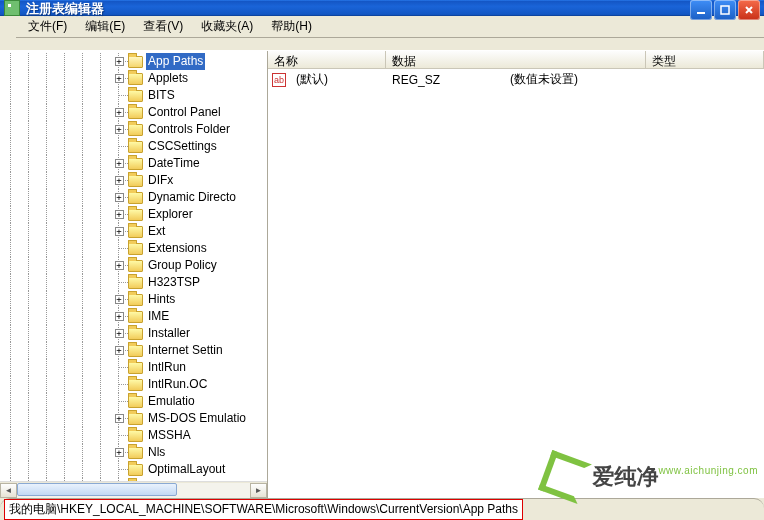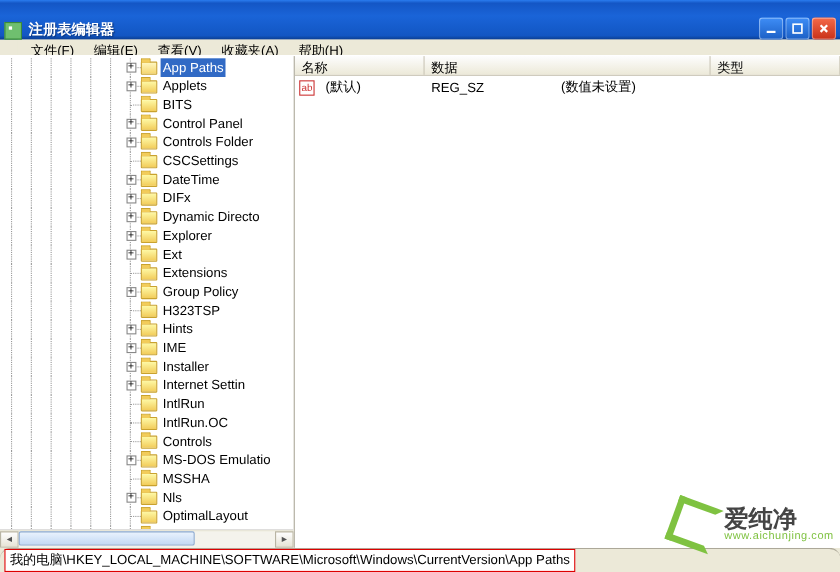--- a/index.html
+++ b/index.html
@@ -6,24 +6,24 @@
   body {
     font-family: "SimSun", Arial, sans-serif;
     font-size: 12px;
     background: #ece9d8;
     width: 764px;
     height: 520px;
     overflow: hidden;
     position: relative;
   }
   .titlebar {
-    height: 36px;
+    height: 16px;
     background: linear-gradient(to bottom, #2a7cef 0%, #1456c5 8%, #1a64d8 40%, #1256c3 90%, #0a3c8f 100%);
     display: flex;
-    align-items: flex-end;
+    align-items: flex-start;
     padding: 0 4px;
     color: #fff;
     font-size: 13px;
   }
   .titlebar .app-icon {
     width: 16px; height: 16px;
     background: #6fbf6f;
     border: 1px solid #3a8a3a;
     margin-right: 6px;
     position: relative;
@@ -171,21 +171,21 @@
 
   .watermark{
     position:absolute; right:6px; bottom:22px;
     display:flex; align-items:center; gap:6px;
     pointer-events:none;
   }
   .wm-logo{
     width:42px;height:42px;border:6px solid #7fc241;border-right-color:transparent;
     transform:rotate(20deg);
   }
-  .wm-text{display:flex;flex-direction:column;line-height:1;}
+  .wm-text{display:flex;line-height:1;}
   .wm-cn{font-size:22px;font-weight:bold;color:#444;font-family:"Microsoft YaHei",SimHei;}
   .wm-en{font-size:10px;color:#7fc241;letter-spacing:0.5px;text-align:right;}
 </style>
 </head>
 <body>
 
 <div class="titlebar">
   <div class="app-icon"></div>
   <div class="title">注册表编辑器</div>
   <div class="win-btns">
@@ -770,21 +770,21 @@
               <div class="vline"></div>
             </div>
             <div class="dotted-cell">
               <div class="vline"></div>
             </div>
             <div class="exp-wrap dotted-cell">
               <div class="vline"></div>
               <div class="hline"></div>
             </div>
             <div class="folder-icon"></div>
-            <span class="node-label">Controls</span>
+            <span class="node-label">Emulatio</span>
           </div>
           <div class="tree-row">
             <div class="dotted-cell">
               <div class="vline"></div>
             </div>
             <div class="dotted-cell">
               <div class="vline"></div>
             </div>
             <div class="dotted-cell">
               <div class="vline"></div>

